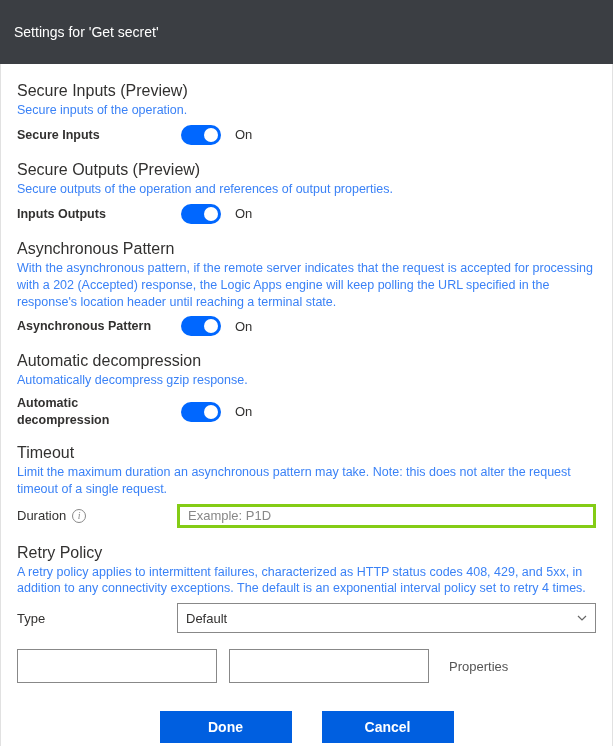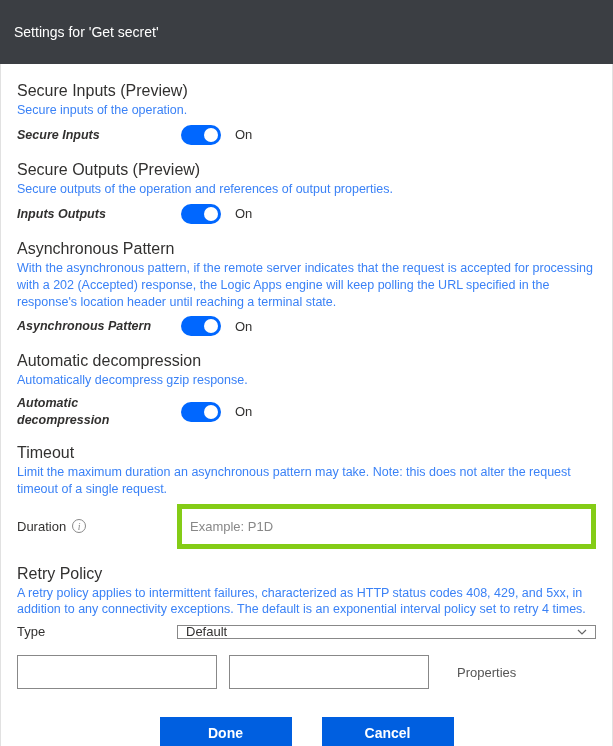--- a/index.html
+++ b/index.html
@@ -38,21 +38,20 @@
       display: flex;
       align-items: center;
       gap: 14px;
     }
     .control-label {
       font-size: 12.5px;
       font-weight: 600;
       color: #323130;
       width: 150px;
       line-height: 1.3;
-      font-style: italic;
     }
     .toggle {
       position: relative;
       width: 40px;
       height: 20px;
       background: #0067ff;
       border-radius: 10px;
       cursor: pointer;
       flex-shrink: 0;
     }
@@ -91,35 +90,35 @@
       display: inline-flex;
       align-items: center;
       justify-content: center;
       font-size: 10px;
       color: #888;
       font-style: italic;
       font-family: Georgia, serif;
     }
     .text-input {
       flex: 1;
-      height: 45px;
-      border: 5px solid #84cc16;
+      height: 24px;
+      border: 3px solid #84cc16;
       padding: 0 8px;
       font-size: 13px;
       font-family: inherit;
       color: #888;
     }
     .text-input::placeholder { color: #888; }
     .select-wrap {
       flex: 1;
       position: relative;
     }
     .select {
       width: 100%;
-      height: 14px;
+      height: 30px;
       border: 1px solid #888;
       padding: 0 8px;
       font-size: 13px;
       font-family: inherit;
       background: #fff;
       appearance: none;
       cursor: pointer;
     }
     .chevron {
       position: absolute;
@@ -138,21 +137,21 @@
       width: 200px;
       height: 34px;
       border: 1px solid #888;
       padding: 0 8px;
       font-size: 13px;
       font-family: inherit;
     }
     .tracked-label {
       font-size: 13px;
       color: #555;
-      margin-left: 16px;
+      margin-left: 8px;
     }
     .button-row {
       display: flex;
       justify-content: center;
       gap: 30px;
       margin-top: 28px;
       margin-bottom: 4px;
     }
     .btn {
       width: 132px;

